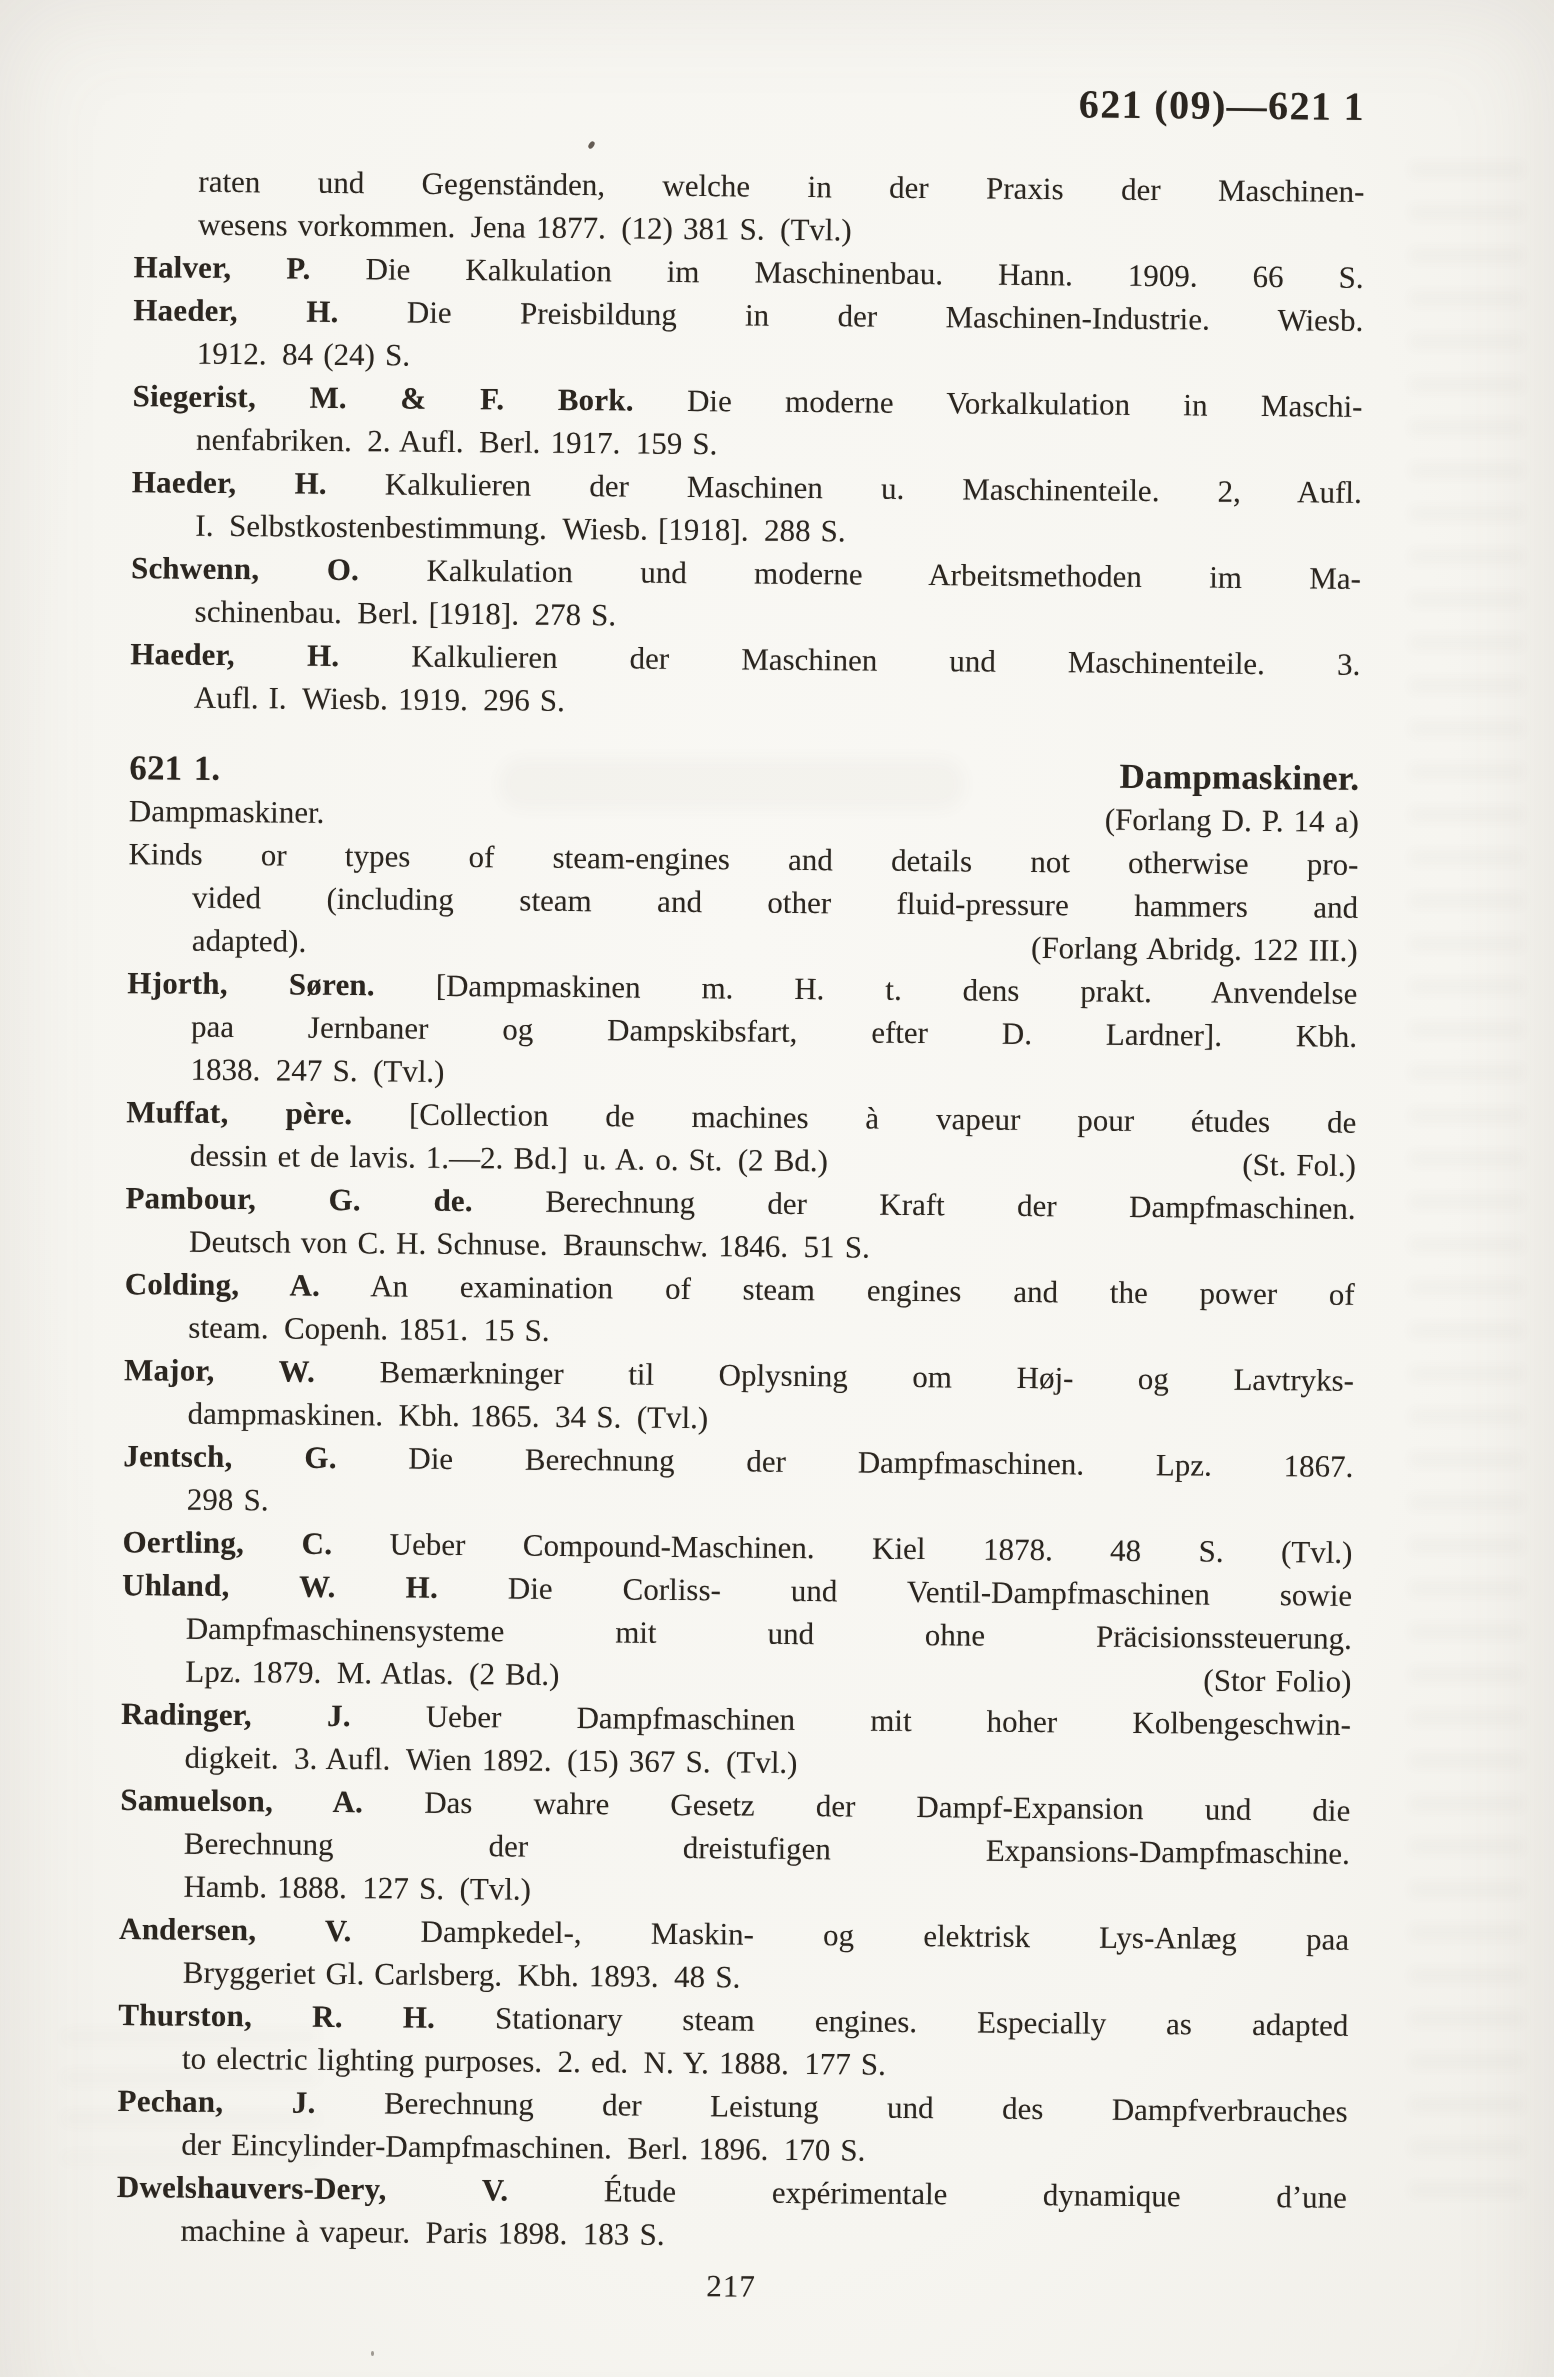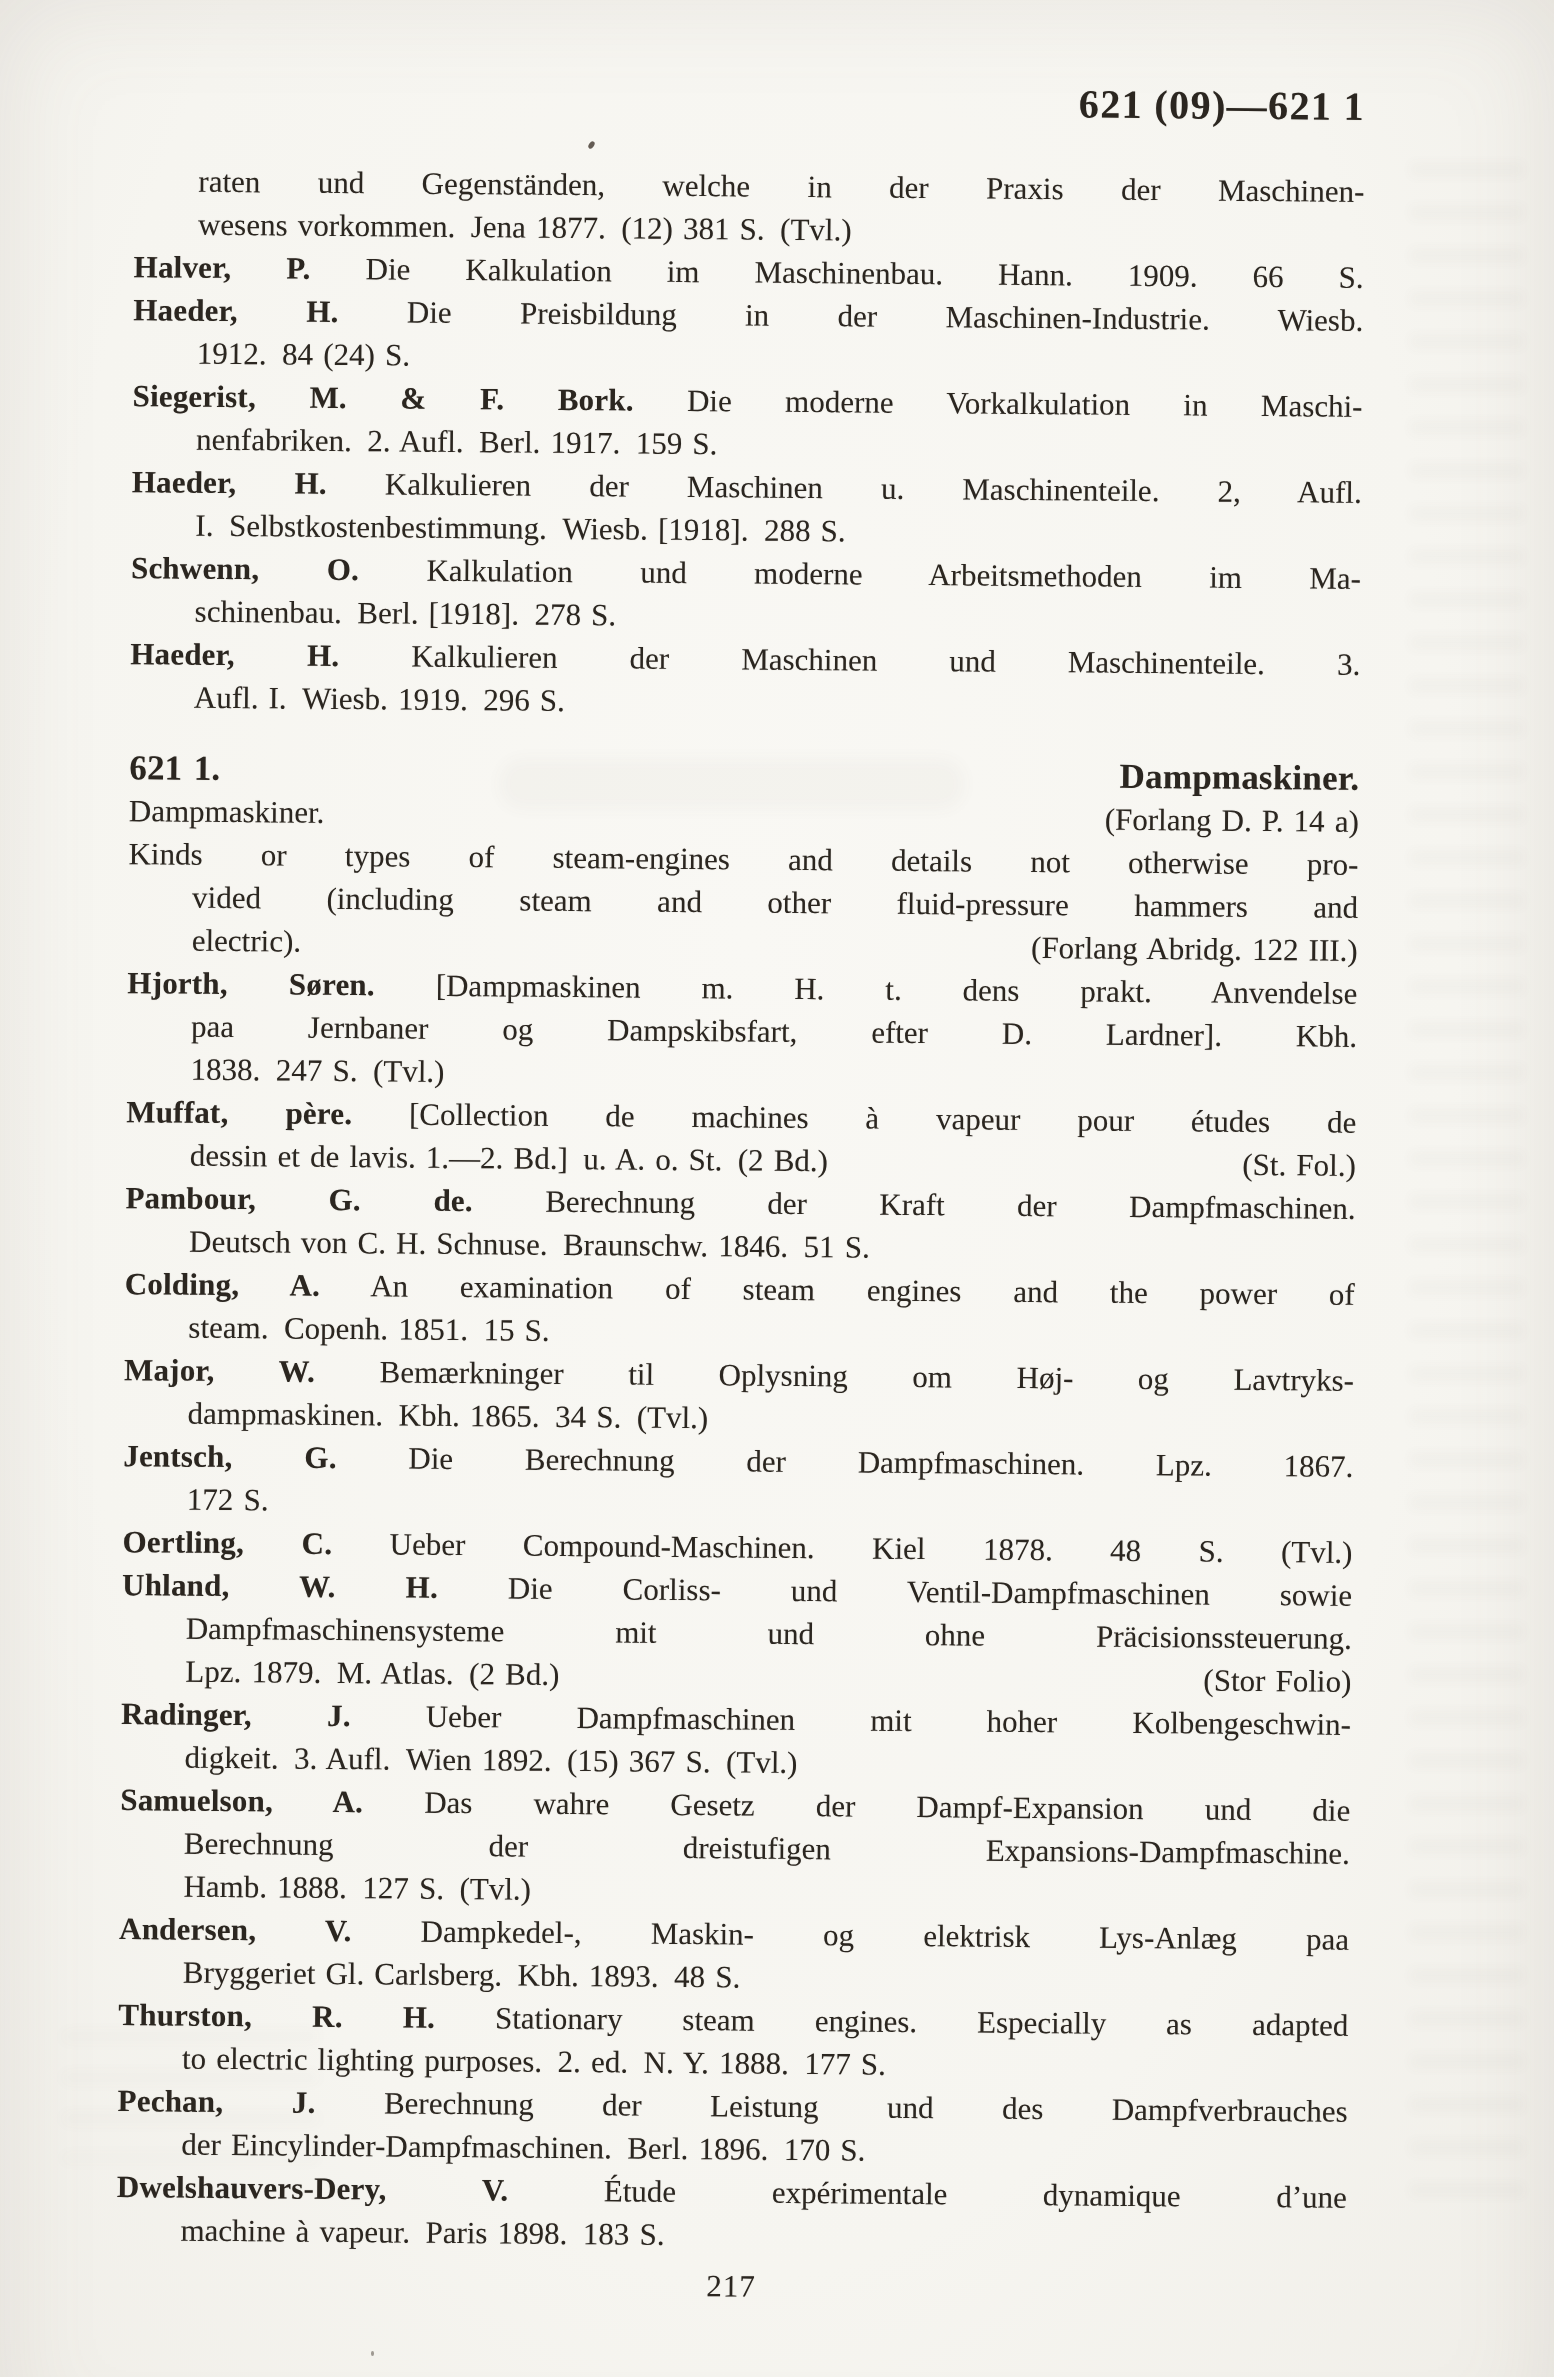--- a/index.html
+++ b/index.html
@@ -92,39 +92,39 @@
           <span class="left"><b>621 1.</b></span>
           <span class="right"><b>Dampmaskiner.</b></span>
         </div>
         <div class="line split">
           <span class="left"><span>Dampmaskiner.</span></span>
           <span class="right"><span>(Forlang D. P. 14 a)</span></span>
         </div>
         <div class="line justify"><span class="left"><span>Kinds or types of steam-engines and details not otherwise pro-</span></span></div>
         <div class="line indent justify"><span class="left"><span>vided (including steam and other fluid-pressure hammers and</span></span></div>
         <div class="line indent split">
-          <span class="left"><span>electric).</span></span>
+          <span class="left"><span>adapted).</span></span>
           <span class="right"><span>(Forlang Abridg. 122 III.)</span></span>
         </div>
         <div class="line justify"><span class="left"><b>Hjorth, Søren.</b><span> [Dampmaskinen m. H. t. dens prakt. Anvendelse</span></span></div>
         <div class="line indent justify"><span class="left"><span>paa Jernbaner og Dampskibsfart, efter D. Lardner]. Kbh.</span></span></div>
         <div class="line indent"><span class="left"><span>1838. 247 S. (Tvl.)</span></span></div>
         <div class="line justify"><span class="left"><b>Muffat, père.</b><span> [Collection de machines à vapeur pour études de</span></span></div>
         <div class="line indent split">
           <span class="left"><span>dessin et de lavis. 1.—2. Bd.] u. A. o. St. (2 Bd.)</span></span>
           <span class="right"><span>(St. Fol.)</span></span>
         </div>
         <div class="line justify"><span class="left"><b>Pambour, G. de.</b><span> Berechnung der Kraft der Dampfmaschinen.</span></span></div>
         <div class="line indent"><span class="left"><span>Deutsch von C. H. Schnuse. Braunschw. 1846. 51 S.</span></span></div>
         <div class="line justify"><span class="left"><b>Colding, A.</b><span> An examination of steam engines and the power of</span></span></div>
         <div class="line indent"><span class="left"><span>steam. Copenh. 1851. 15 S.</span></span></div>
         <div class="line justify"><span class="left"><b>Major, W.</b><span> Bemærkninger til Oplysning om Høj- og Lavtryks-</span></span></div>
         <div class="line indent"><span class="left"><span>dampmaskinen. Kbh. 1865. 34 S. (Tvl.)</span></span></div>
         <div class="line justify"><span class="left"><b>Jentsch, G.</b><span> Die Berechnung der Dampfmaschinen. Lpz. 1867.</span></span></div>
-        <div class="line indent"><span class="left"><span>172 S.</span></span></div>
+        <div class="line indent"><span class="left"><span>298 S.</span></span></div>
         <div class="line justify"><span class="left"><b>Oertling, C.</b><span> Ueber Compound-Maschinen. Kiel 1878. 48 S. (Tvl.)</span></span></div>
         <div class="line justify"><span class="left"><b>Uhland, W. H.</b><span> Die Corliss- und Ventil-Dampfmaschinen sowie</span></span></div>
         <div class="line indent justify"><span class="left"><span>Dampfmaschinensysteme mit und ohne Präcisionssteuerung.</span></span></div>
         <div class="line indent split">
           <span class="left"><span>Lpz. 1879. M. Atlas. (2 Bd.)</span></span>
           <span class="right"><span>(Stor Folio)</span></span>
         </div>
         <div class="line justify"><span class="left"><b>Radinger, J.</b><span> Ueber Dampfmaschinen mit hoher Kolbengeschwin-</span></span></div>
         <div class="line indent"><span class="left"><span>digkeit. 3. Aufl. Wien 1892. (15) 367 S. (Tvl.)</span></span></div>
         <div class="line justify"><span class="left"><b>Samuelson, A.</b><span> Das wahre Gesetz der Dampf-Expansion und die</span></span></div>

